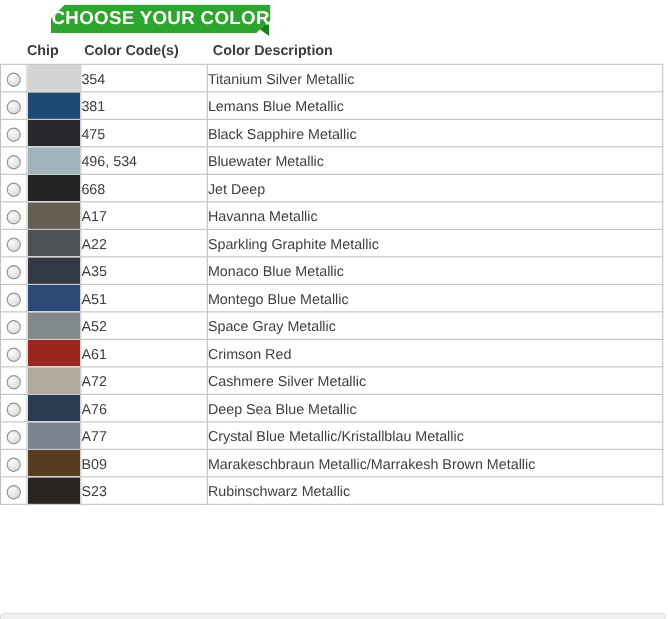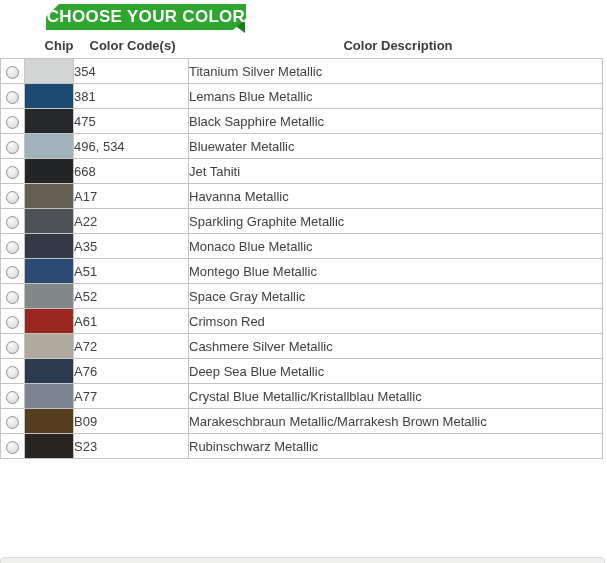--- a/index.html
+++ b/index.html
@@ -55,24 +55,24 @@
   .color-table col.c-code  { width: 115px; }
   .color-table col.c-desc  { width: 414px; }
 
   .color-table thead th {
     border: none;
     font-size: 13px;
     font-weight: bold;
     color: #3b3b3b;
     height: 22px;
     padding: 0 0 2px 0;
-    text-align: center;
+    text-align: left;
     vertical-align: middle;
   }
-  .color-table thead th.h-chip { text-align: right; }
+  .color-table thead th.h-chip { text-align: left; }
   .color-table thead th.h-code { padding-left: 3px; }
   .color-table thead th.h-desc { padding-left: 5px; }
 
   .color-table tbody td {
     border: 1px solid #c3c3c3;
     height: 24px;
     padding: 0;
     font-size: 13px;
     color: #404040;
     vertical-align: middle;
@@ -160,21 +160,21 @@
         <tr>
           <td class="cell-radio"><input type="radio" name="color-select" class="chip-radio" style=""></td>
           <td class="cell-chip" style="background: rgb(161, 179, 187);"></td>
           <td class="cell-code">496, 534</td>
           <td class="cell-desc">Bluewater Metallic</td>
         </tr>
         <tr>
           <td class="cell-radio"><input type="radio" name="color-select" class="chip-radio" style=""></td>
           <td class="cell-chip" style="background: rgb(34, 36, 37);"></td>
           <td class="cell-code">668</td>
-          <td class="cell-desc">Jet Tahiti</td>
+          <td class="cell-desc">Jet Deep</td>
         </tr>
         <tr>
           <td class="cell-radio"><input type="radio" name="color-select" class="chip-radio" style=""></td>
           <td class="cell-chip" style="background: rgb(101, 94, 83);"></td>
           <td class="cell-code">A17</td>
           <td class="cell-desc">Havanna Metallic</td>
         </tr>
         <tr>
           <td class="cell-radio"><input type="radio" name="color-select" class="chip-radio" style=""></td>
           <td class="cell-chip" style="background: rgb(77, 82, 87);"></td>

